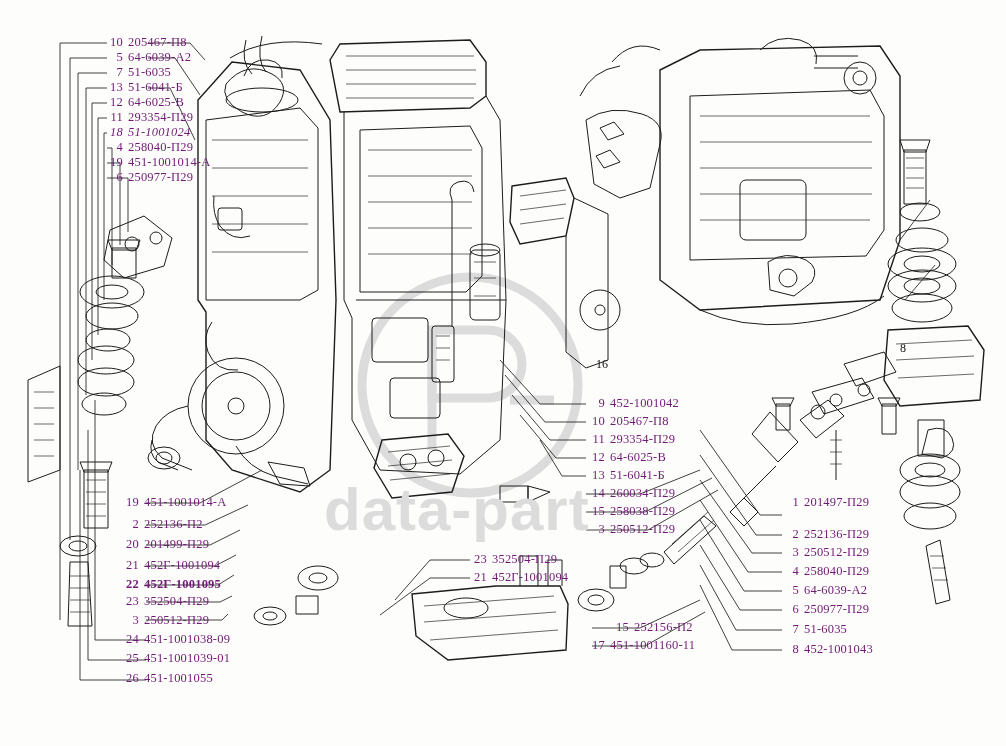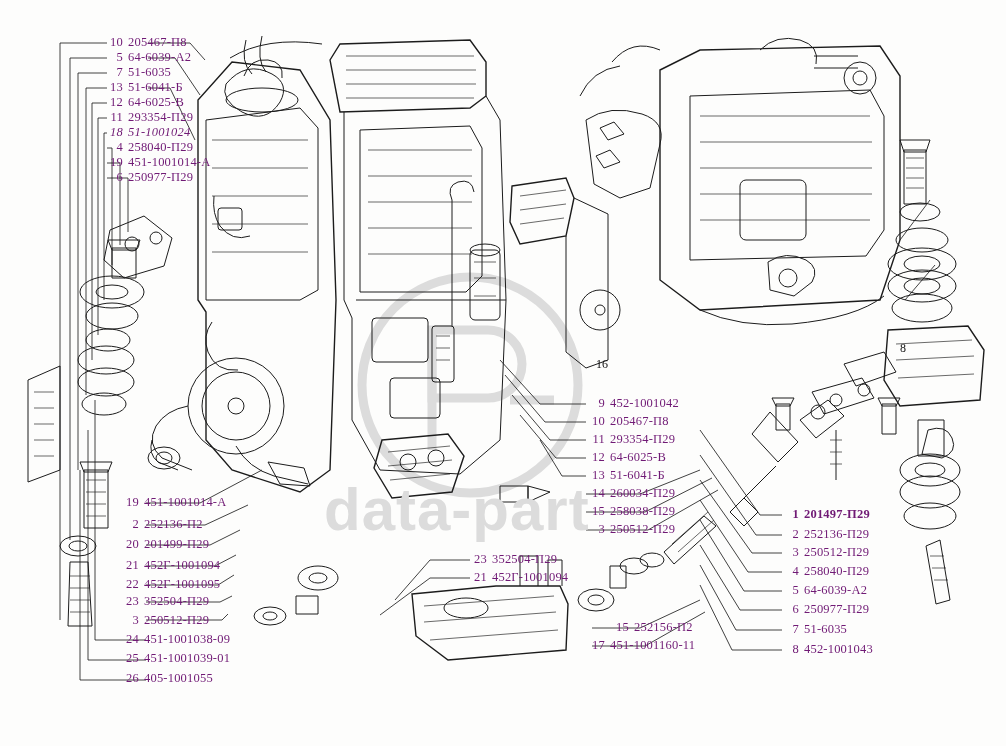--- a/index.html
+++ b/index.html
@@ -369,37 +369,37 @@
   </div>
   <div class="label" style="left:124px; top:518px;">
     <span class="num">2</span><span class="code">252136-П2</span>
   </div>
   <div class="label" style="left:124px; top:538px;">
     <span class="num">20</span><span class="code">201499-П29</span>
   </div>
   <div class="label" style="left:124px; top:559px;">
     <span class="num">21</span><span class="code">452Г-1001094</span>
   </div>
-  <div class="label" style="left:124px; top:578px;">
+  <div class="label" style="left:124px; top:578px;font-weight:bold;">
     <span class="num">22</span><span class="code">452Г-1001095</span>
   </div>
   <div class="label" style="left:124px; top:595px;">
     <span class="num">23</span><span class="code">352504-П29</span>
   </div>
   <div class="label" style="left:124px; top:614px;">
     <span class="num">3</span><span class="code">250512-П29</span>
   </div>
   <div class="label" style="left:124px; top:633px;">
     <span class="num">24</span><span class="code">451-1001038-09</span>
   </div>
   <div class="label" style="left:124px; top:652px;">
     <span class="num">25</span><span class="code">451-1001039-01</span>
   </div>
   <div class="label" style="left:124px; top:672px;">
-    <span class="num">26</span><span class="code">405-1001055</span>
+    <span class="num">26</span><span class="code">451-1001055</span>
   </div>
 
   <div class="label" style="left:590px; top:397px;">
     <span class="num">9</span><span class="code">452-1001042</span>
   </div>
   <div class="label" style="left:590px; top:415px;">
     <span class="num">10</span><span class="code">205467-П8</span>
   </div>
   <div class="label" style="left:590px; top:433px;">
     <span class="num">11</span><span class="code">293354-П29</span>
@@ -426,21 +426,21 @@
   <div class="label" style="left:472px; top:571px;">
     <span class="num">21</span><span class="code">452Г-1001094</span>
   </div>
   <div class="label" style="left:614px; top:621px;">
     <span class="num">15</span><span class="code">252156-П2</span>
   </div>
   <div class="label" style="left:590px; top:639px;">
     <span class="num">17</span><span class="code">451-1001160-11</span>
   </div>
 
-  <div class="label" style="left:784px; top:508px;font-weight:bold;">
+  <div class="label" style="left:784px; top:496px;">
     <span class="num">1</span><span class="code">201497-П29</span>
   </div>
   <div class="label" style="left:784px; top:528px;">
     <span class="num">2</span><span class="code">252136-П29</span>
   </div>
   <div class="label" style="left:784px; top:546px;">
     <span class="num">3</span><span class="code">250512-П29</span>
   </div>
   <div class="label" style="left:784px; top:565px;">
     <span class="num">4</span><span class="code">258040-П29</span>

